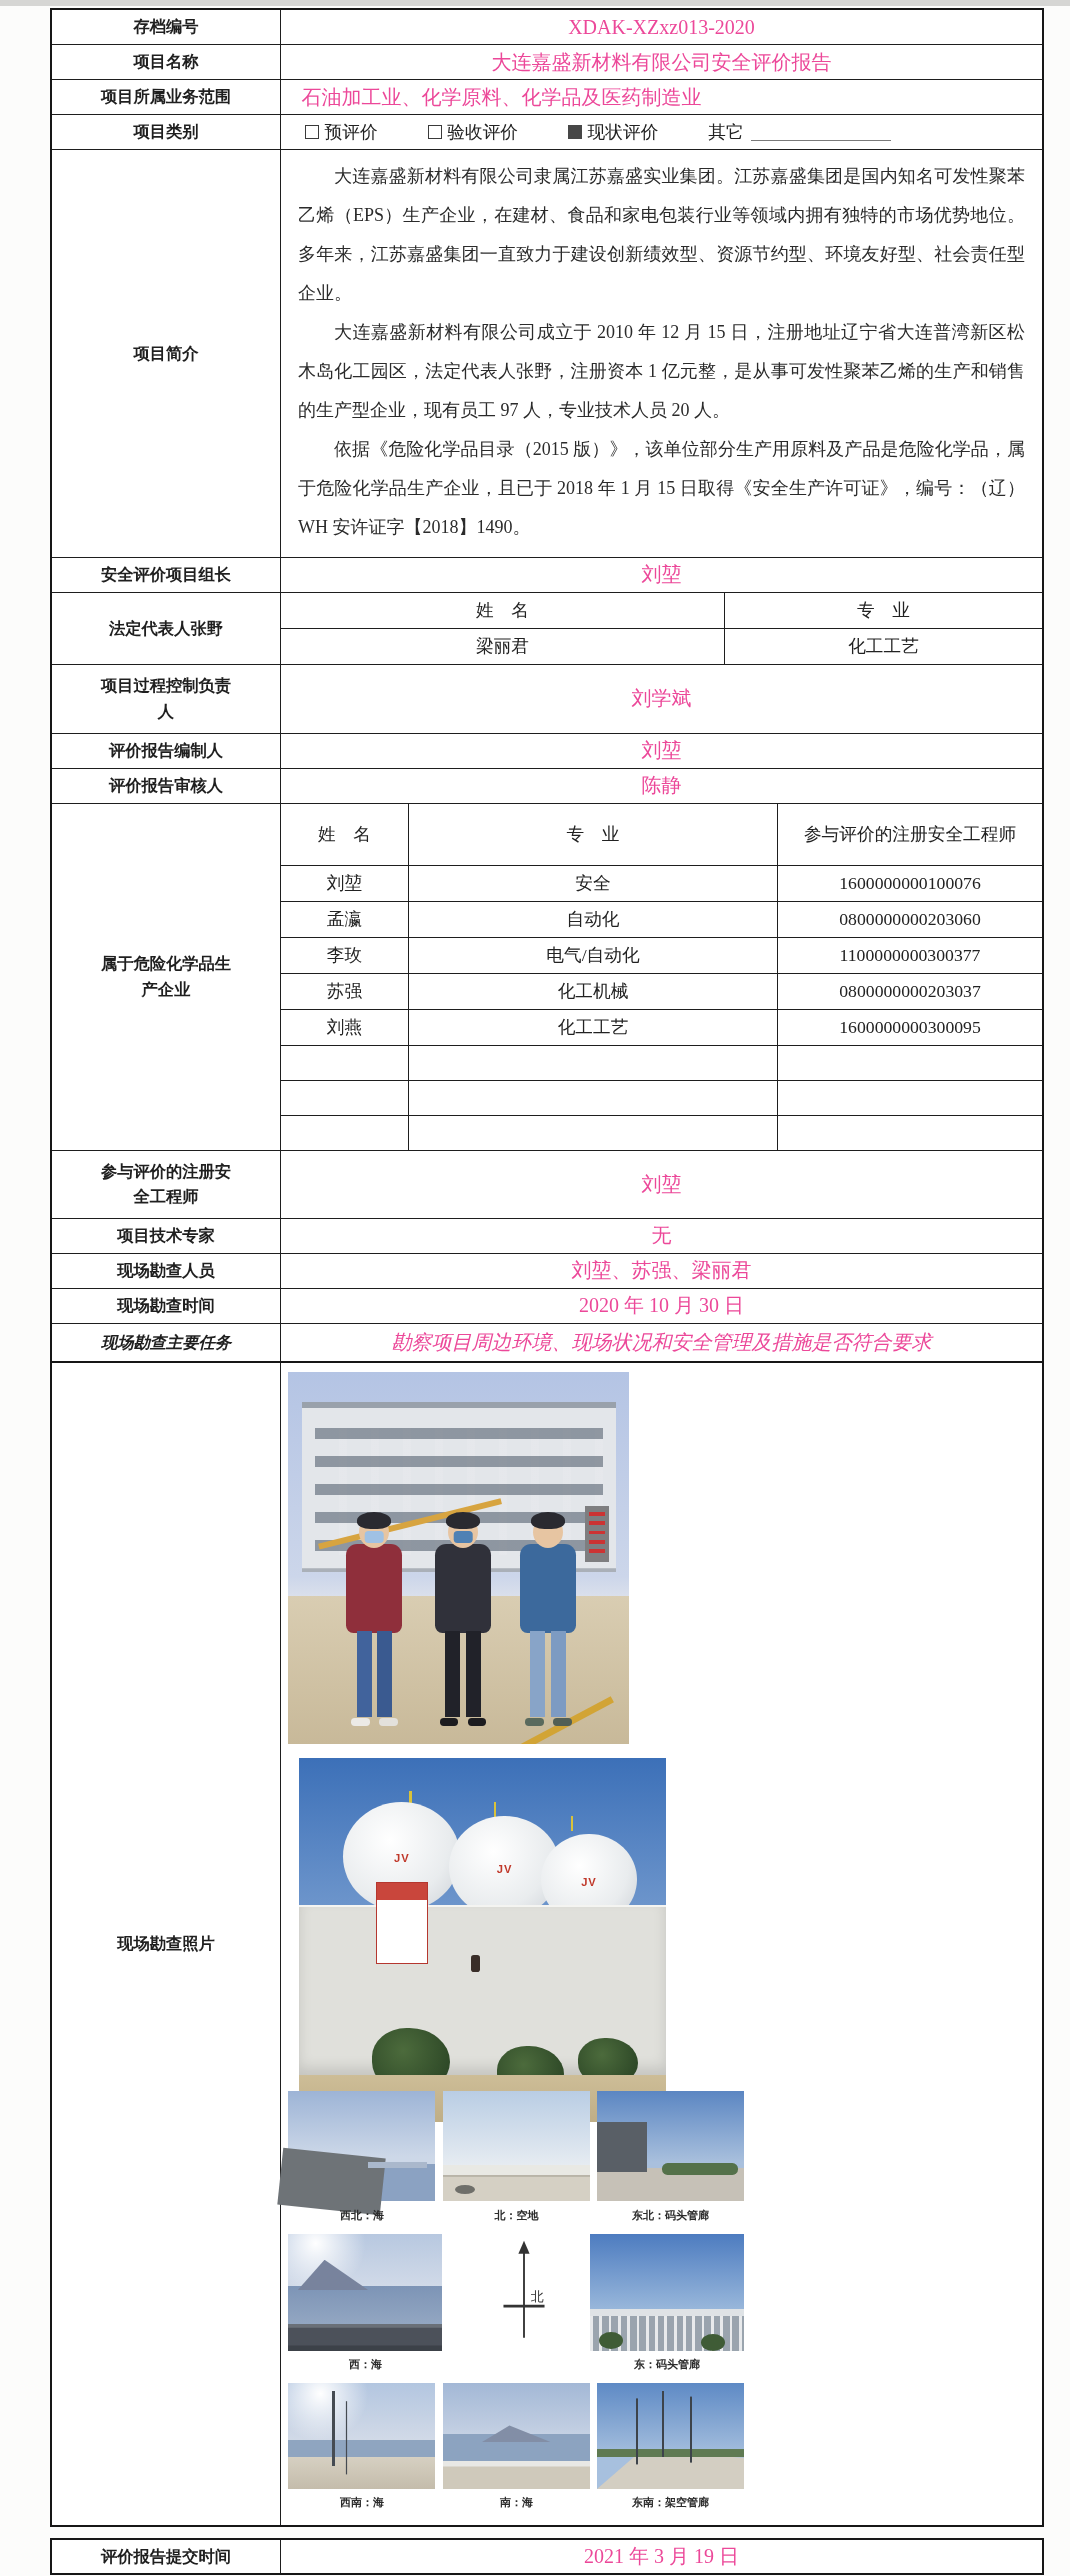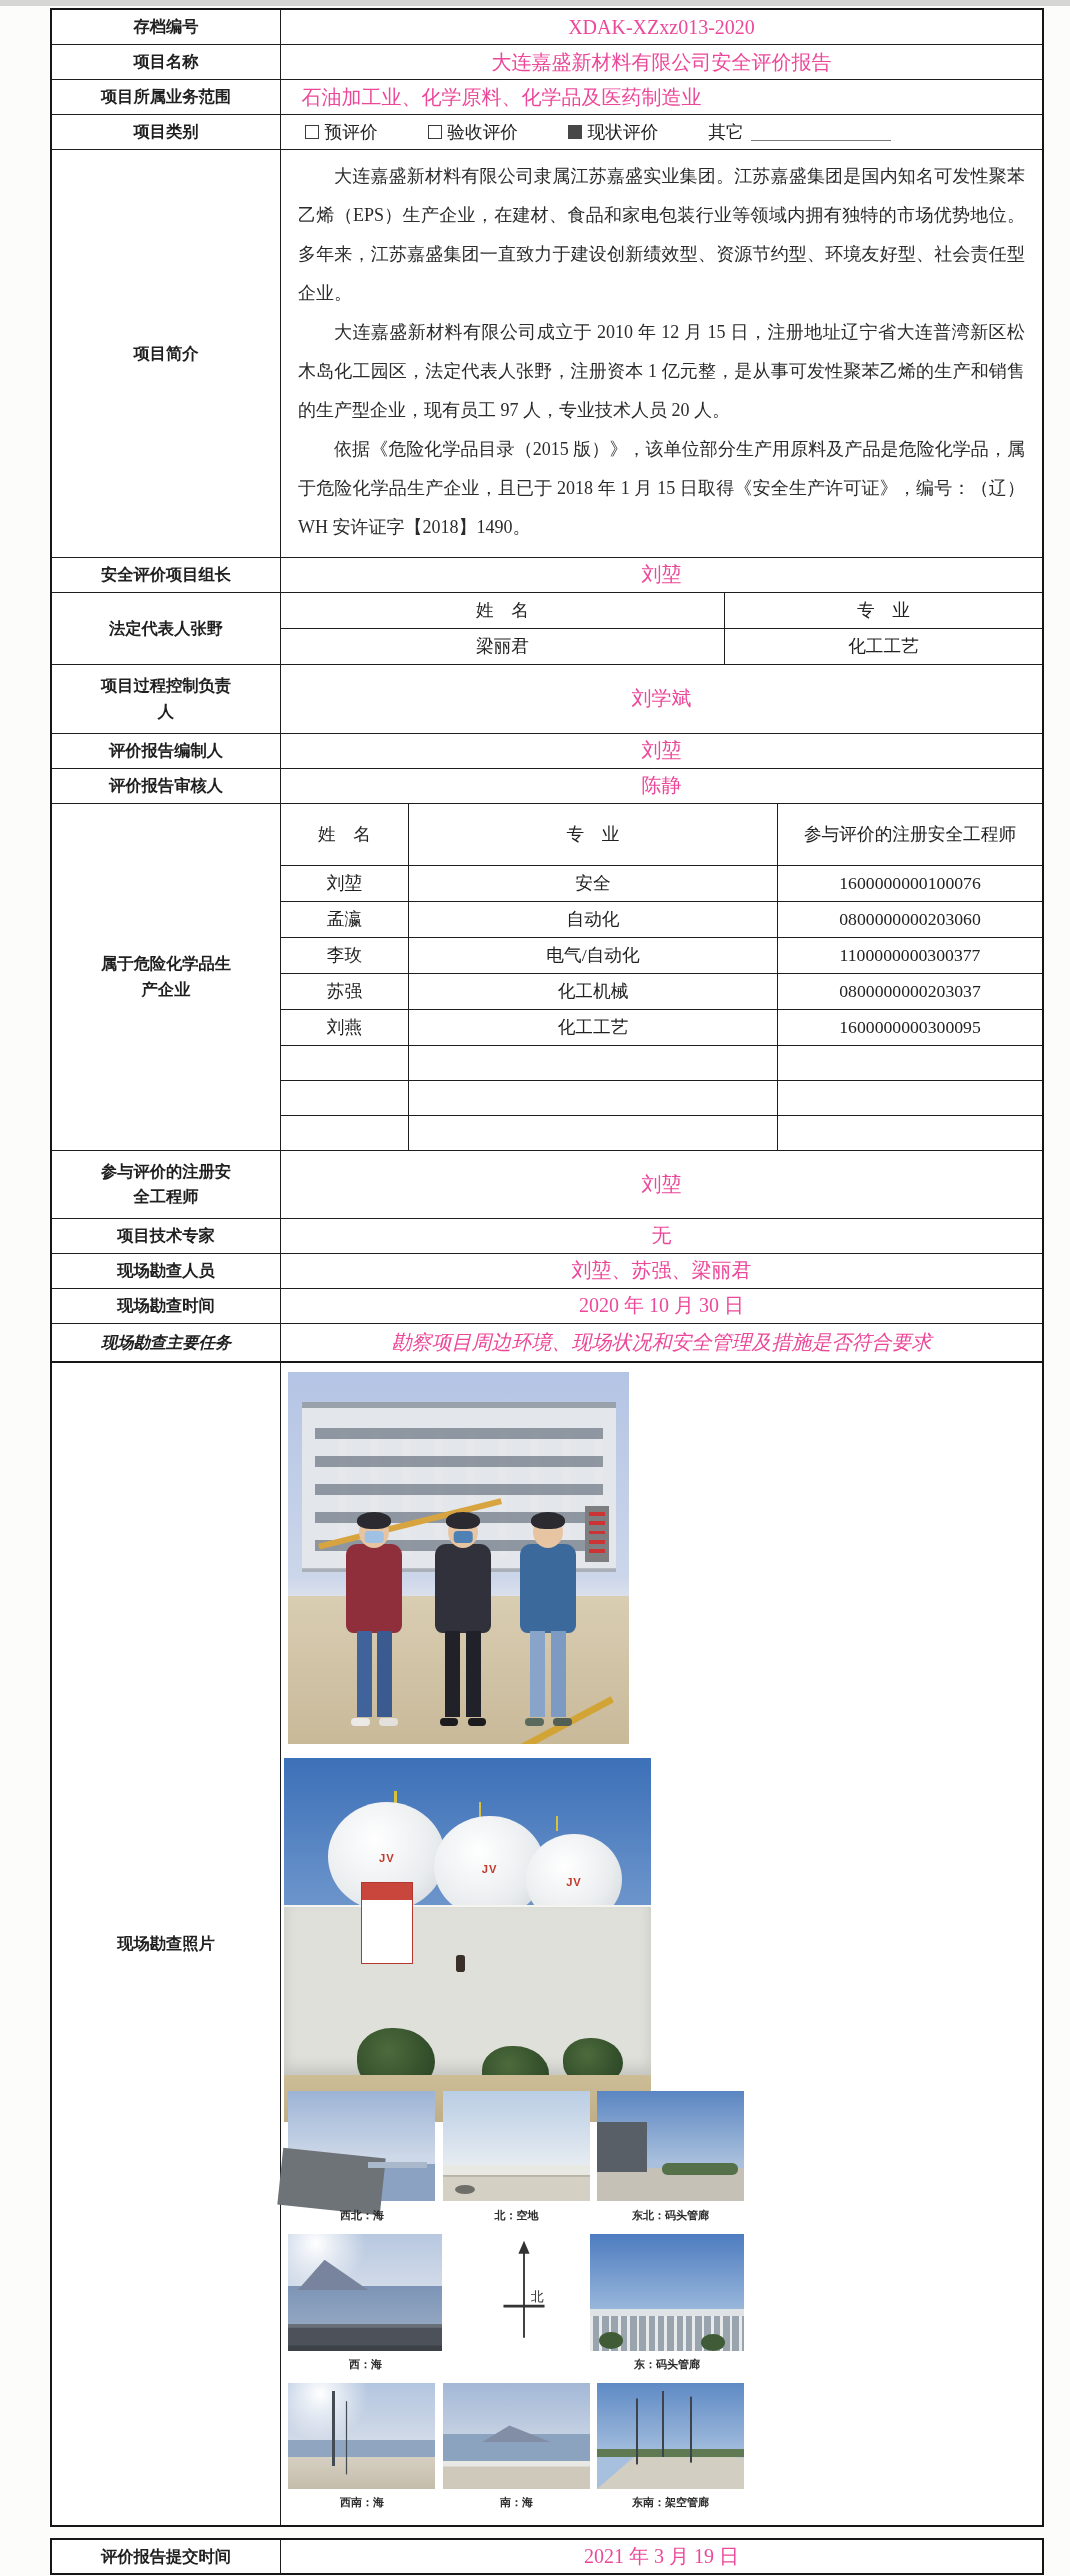--- a/index.html
+++ b/index.html
@@ -64,21 +64,21 @@
   .person .head:before{content:"";position:absolute;top:-3.7px;left:-1.9px;right:-1.9px;height:17px;border-radius:50% 50% 40% 40%;background:#2a2a30;}
   .person .mask{position:absolute;top:15px;left:50%;transform:translateX(-50%);width:18.6px;height:12px;border-radius:3.7px;background:#9fc1e4;}
   .person .mask.dark{background:#4f81b4;}
   .person .torso{width:56px;height:89px;border-radius:11.2px 11.2px 7.4px 7.4px;margin:-3.7px auto 0;}
   .person .legs{display:flex;justify-content:center;gap:5.6px;margin-top:-1.9px;}
   .person .legs i{width:15px;height:86px;display:block;}
   .person .feet{display:flex;justify-content:center;gap:9.3px;margin-top:0.9px;}
   .person .feet i{width:18.6px;height:7.4px;border-radius:3.7px;display:block;}
 
   
-  #ph-tanks{left:3px;top:395px;width:367px;height:364px;background:linear-gradient(180deg,#3c70b8 0%,#7ea2d2 55%,#a9c3e0 70%);}
+  #ph-tanks{left:18px;top:395px;width:367px;height:364px;background:linear-gradient(180deg,#3c70b8 0%,#7ea2d2 55%,#a9c3e0 70%);}
   .tank{position:absolute;background:radial-gradient(ellipse at 40% 35%,#ffffff 0%,#e9ecee 60%,#c9ced4 100%);border-radius:50%;}
   .tank b{position:absolute;left:50%;top:52%;transform:translate(-50%,-50%);color:#c0392b;
           font-family:"Liberation Sans",sans-serif;font-size:11.2px;letter-spacing:0.9px;}
   .vent{position:absolute;width:2.8px;height:15px;background:#d9c23a;}
   .wall{position:absolute;left:0;bottom:13%;width:100%;height:46%;background:linear-gradient(100deg,#ececе8 0%,#e2e2dd 40%,#c9c9c3 100%);
         background-color:#e0e0db;border-top:2.8px solid #f4f4f1;box-shadow:inset 0 -7.4px 13px rgba(0,0,0,.12);}
   .sign{position:absolute;left:21%;top:34%;width:50px;height:80px;background:#fff;border:1.9px solid #b5372f;
         box-shadow:inset 0 17px 0 #c9463c;}
   .bush{position:absolute;border-radius:46% 54% 50% 50%;background:radial-gradient(circle at 40% 35%,#4c6b3c,#2f4a28 75%);}
   .ground-t{position:absolute;left:0;bottom:0;width:100%;height:13%;background:linear-gradient(180deg,#cdbd97,#bfae86);}

